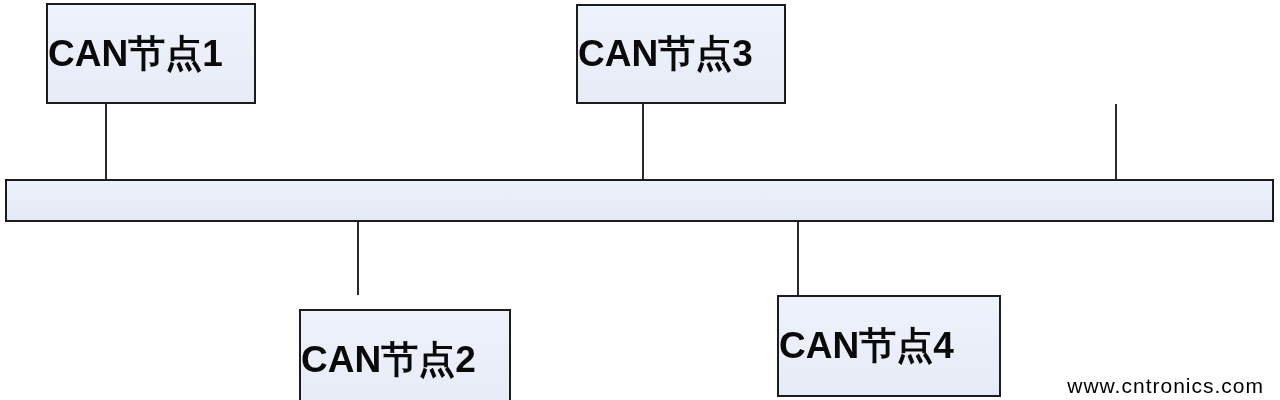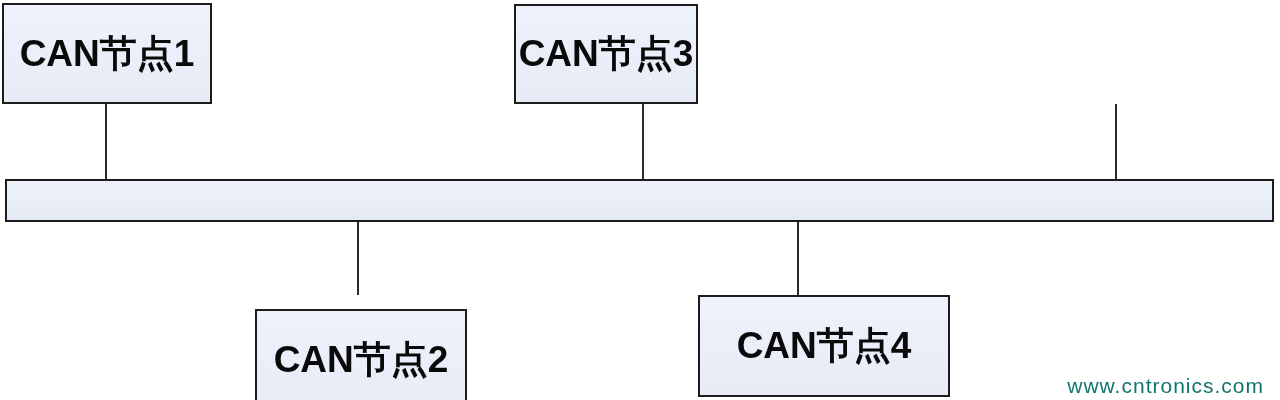--- a/index.html
+++ b/index.html
@@ -15,21 +15,22 @@
     background: #ffffff;
     overflow: hidden;
   }
   .node {
     position: absolute;
     box-sizing: border-box;
     background: linear-gradient(180deg, #eef2fb 0%, #e6ebf6 100%);
     border: 2px solid #1c1c1c;
     display: flex;
     align-items: center;
-    justify-content: center;
+    justify-content: flex-start;
+    margin-left: 44px;
   }
   .node .label {
     font-size: 37px;
     font-weight: bold;
     color: #0a0a0a;
     letter-spacing: 0px;
     white-space: nowrap;
   }
   .bus {
     position: absolute;
@@ -40,50 +41,50 @@
   .connector {
     position: absolute;
     width: 2px;
     background: #2a2a2a;
   }
   .watermark {
     position: absolute;
     right: 16px;
     bottom: 2px;
     font-size: 21px;
-    color: #0f766e;
+    color: #000000;
     letter-spacing: 1px;
   }
 </style>
 </head>
 <body>
 
 <div class="canvas">
 
   <div class="node" style="left:2px; top:3px; width:210px; height:101px;">
     <span class="label">CAN节点1</span>
   </div>
 
-  <div class="node" style="left:514px; top:4px; width:184px; height:100px;">
+  <div class="node" style="left:532px; top:4px; width:210px; height:100px;">
     <span class="label">CAN节点3</span>
   </div>
 
 
   <div class="connector" style="left:105px; top:104px; height:76px;"></div>
   <div class="connector" style="left:642px; top:104px; height:76px;"></div>
   <div class="connector" style="left:1115px; top:104px; height:76px;"></div>
 
   <div class="bus" style="left:5px; top:179px; width:1269px; height:43px;"></div>
 
   <div class="connector" style="left:357px; top:222px; height:73px;"></div>
   <div class="connector" style="left:797px; top:222px; height:73px;"></div>
 
   <div class="node" style="left:255px; top:309px; width:212px; height:102px;">
     <span class="label">CAN节点2</span>
   </div>
 
-  <div class="node" style="left:698px; top:295px; width:252px; height:102px;">
+  <div class="node" style="left:733px; top:295px; width:224px; height:102px;">
     <span class="label">CAN节点4</span>
   </div>
 
   <div class="watermark">www.cntronics.com</div>
 
 </div>
 
 </body></html>

